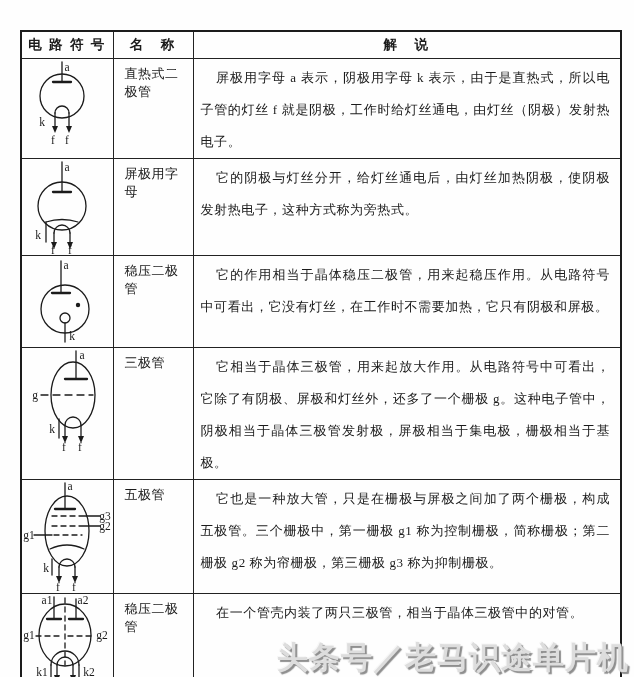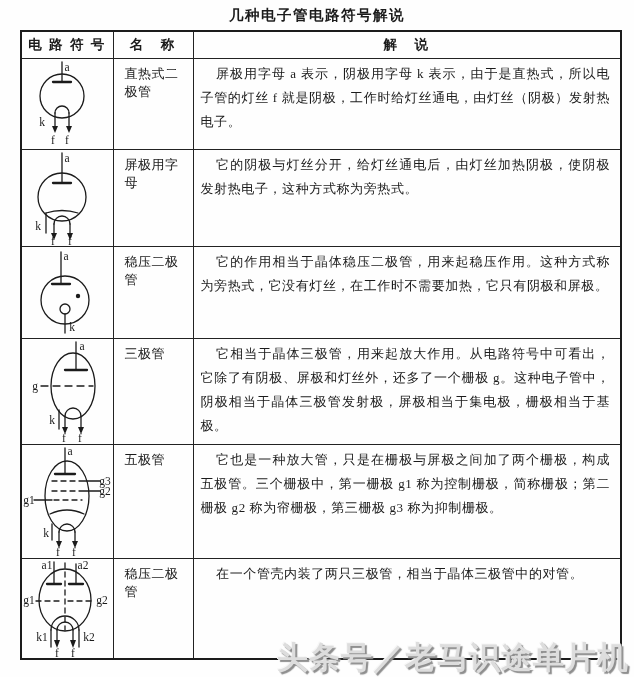--- a/index.html
+++ b/index.html
@@ -26,21 +26,21 @@
     height:25px;padding:0;font-size:13.5px;font-weight:bold;
     letter-spacing:2px;text-align:center;
   }
   .sym-cell{vertical-align:top;text-align:center;padding:1px 0 0 0;}
   .name-cell{
     vertical-align:top;padding:6px 2px 0 11px;
     font-size:13px;letter-spacing:0.5px;
   }
   .desc-cell{
     vertical-align:top;padding:3px 10px 0 7px;
-    font-size:13px;line-height:24px;letter-spacing:0.6px;
+    font-size:13px;line-height:32px;letter-spacing:0.6px;
     text-align:justify;text-indent:1.2em;
   }
   svg.tube{display:block;margin:0 auto;}
   svg.tube line,svg.tube path,svg.tube circle,svg.tube ellipse{
     stroke:#1b1b1b;stroke-width:1.3;fill:none;
     stroke-linecap:round;
   }
   svg.tube .plate{stroke-width:2.3;}
   svg.tube .dash{stroke-dasharray:7 5;}
   svg.tube .dash2{stroke-dasharray:5 4;}
@@ -57,21 +57,20 @@
     color:#dddddd;
     text-shadow:2px 2px 1px #8e8e8e,-1px -1px 0 #f7f7f7;
     white-space:nowrap;
   }
 </style>
 </head>
 <body>
 
 <div class="page">
 
-  <h1 class="title">几种电子管电路符号解说</h1>
 
   <table class="sym-table">
     <colgroup>
       <col style="width:92px">
         <col style="width:80px">
         <col style="width:428px">
     </colgroup>
     <tbody>
         <tr style="height:27px">
       <th>电 路 符 号</th>
@@ -130,21 +129,21 @@
           <line x1="39" y1="4" x2="39" y2="36"></line>
           <line class="plate" x1="30" y1="36" x2="48" y2="36"></line>
           <circle cx="43" cy="52" r="24"></circle>
           <circle class="dotfill" cx="56" cy="48" r="2.2"></circle>
           <circle cx="43" cy="61" r="5"></circle>
           <line x1="43" y1="66" x2="43" y2="85"></line>
           <text x="50" y="83">k</text>
         </svg>
       </td>
       <td class="name-cell">稳压二极管</td>
-      <td class="desc-cell">它的作用相当于晶体稳压二极管，用来起稳压作用。这种方式称为旁热式，它没有灯丝，在工作时不需要加热，它只有阴极和屏极。</td>
+      <td class="desc-cell">它的作用相当于晶体稳压二极管，用来起稳压作用。从电路符号中可看出，它没有灯丝，在工作时不需要加热，它只有阴极和屏极。</td>
     </tr>
 
     <tr style="height:106px">
       <td class="sym-cell">
         <svg class="tube" width="90" height="104" viewBox="0 0 90 104">
           <text x="60" y="10">a</text>
           <line x1="54" y1="2" x2="54" y2="30"></line>
           <line class="plate" x1="43" y1="30" x2="65" y2="30"></line>
           <ellipse cx="51" cy="46" rx="22" ry="33"></ellipse>
           <text x="13" y="50">g</text>

